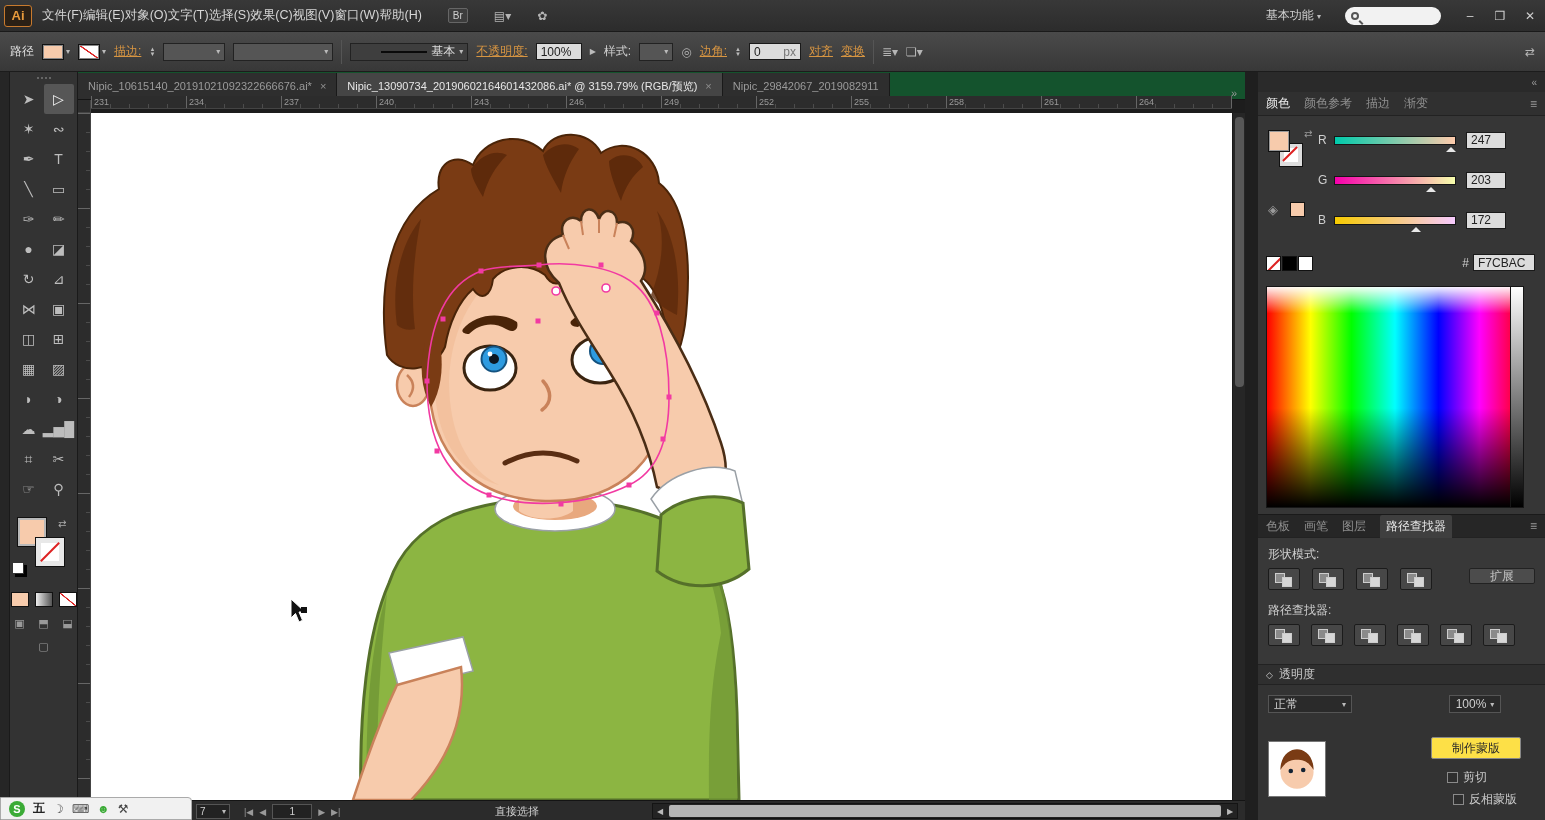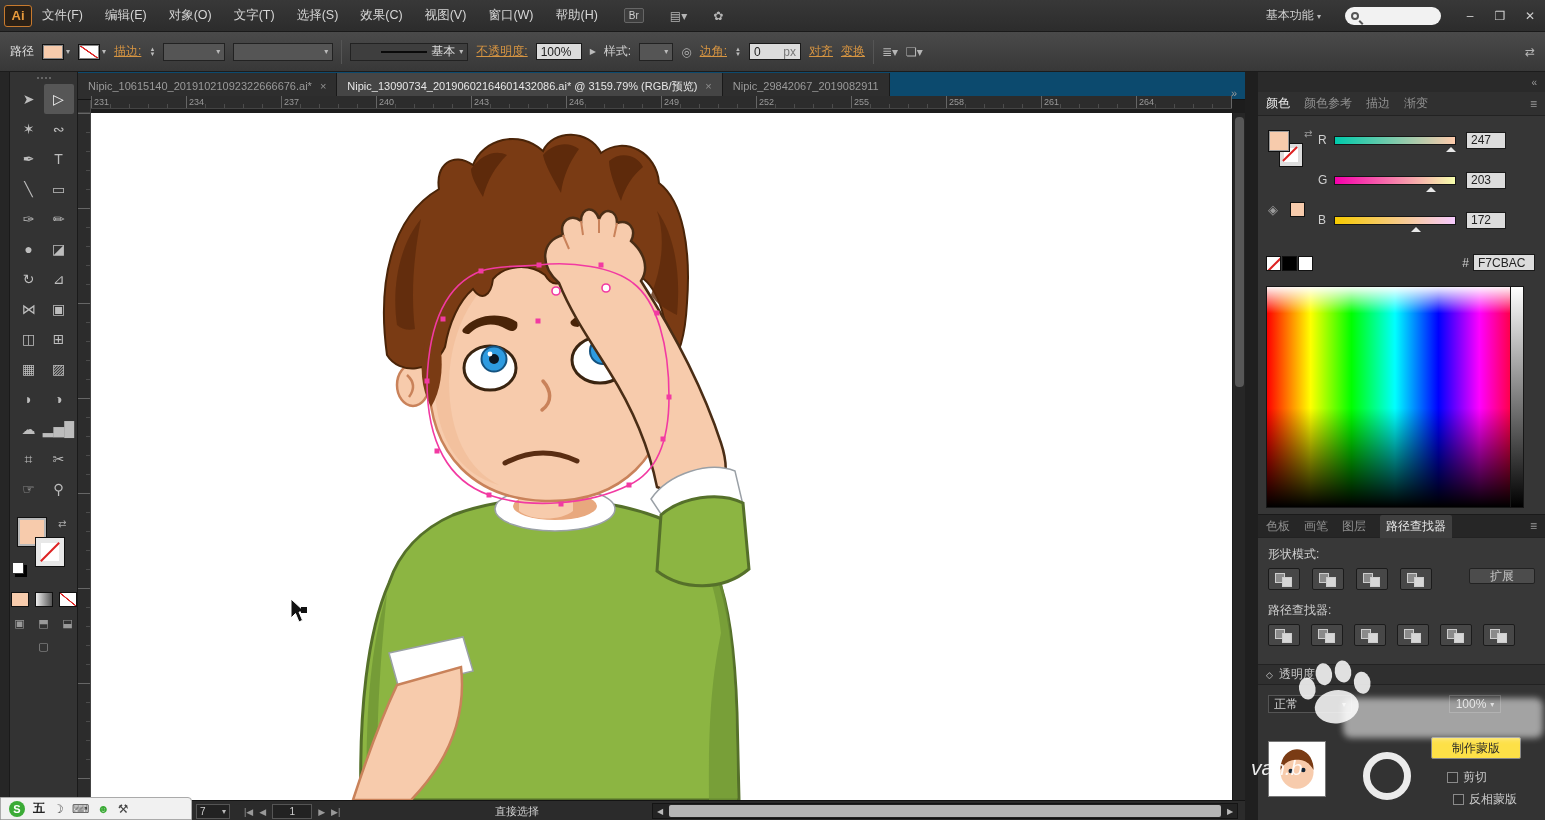--- a/index.html
+++ b/index.html
@@ -3,21 +3,21 @@
 <meta charset="utf-8">
 <style>
   html,body{margin:0;padding:0;background:#111;}
   *{box-sizing:border-box;font-family:"Liberation Sans","DejaVu Sans",sans-serif;}
   #stage{position:relative;width:1545px;height:820px;background:#1d1d1d;overflow:hidden;color:#c8c8c8;font-size:12px;user-select:none;}
   .abs{position:absolute;}
 
   
   #menubar{left:0;top:0;width:1545px;height:32px;background:linear-gradient(#383838,#2c2c2c);border-bottom:1px solid #1a1a1a;display:flex;align-items:center;}
   #appbadge{width:28px;height:22px;margin:0 10px 0 4px;border:1px solid #c87a2e;border-radius:3px;background:#2b2015;color:#e89a3c;font-weight:bold;font-size:13px;display:flex;align-items:center;justify-content:center;}
-  #menuitems{display:flex;gap:22px;color:#d6d6d6;font-size:12.5px;}
+  #menuitems{display:flex;color:#d6d6d6;font-size:12.5px;}
   #menuitems span{cursor:default;}
   .mb-ico{color:#b5b5b5;font-size:12px;margin-left:26px;}
   #br-badge{border:1px solid #666;background:#3d3d3d;border-radius:2px;padding:1px 4px;font-size:10px;color:#cfcfcf;}
   #workspace-switch{margin-left:auto;color:#d0d0d0;font-size:12px;}
   #searchbox{width:96px;height:18px;background:#f2f2f2;border-radius:9px;margin:0 14px 0 24px;display:flex;align-items:center;padding:0 6px;gap:4px;}
   .mag{width:8px;height:8px;border:2px solid #555;border-radius:50%;position:relative;flex:0 0 auto;}
   .mag::after{content:"";position:absolute;width:2px;height:5px;background:#555;left:7px;top:6px;transform:rotate(-45deg);}
   .winbtn{width:30px;height:22px;display:flex;align-items:center;justify-content:center;color:#cfcfcf;font-size:12px;}
 
   
@@ -44,21 +44,21 @@
   #fs-fill{position:absolute;left:8px;top:0;width:28px;height:28px;background:#F7CBAC;border:2px solid #b9b9b9;outline:1px solid #111;}
   #fs-stroke{position:absolute;left:26px;top:20px;width:28px;height:28px;background:#fff;border:5px solid #e8e8e8;outline:1px solid #111;}
   #fs-stroke::after{content:"";position:absolute;left:-4px;top:8px;width:26px;height:2px;background:#d22;transform:rotate(-45deg);}
   #fs-swap{position:absolute;left:48px;top:0;color:#aaa;font-size:10px;}
   #fs-default{position:absolute;left:2px;top:44px;width:12px;height:12px;background:#fff;border:1px solid #333;box-shadow:3px 3px 0 #000;}
   .minirow{display:flex;justify-content:center;gap:6px;margin-top:10px;}
   .minibtn{width:18px;height:15px;border:1px solid #111;}
   .mode-ico{color:#9a9a9a;font-size:11px;width:18px;text-align:center;}
 
   
-  #tabbar{left:78px;top:72px;width:1167px;height:28px;background:#0c4a6e;border-bottom:1px solid #151515;display:flex;align-items:flex-end;}
+  #tabbar{left:78px;top:72px;width:1167px;height:28px;background:#14532d;border-bottom:1px solid #151515;display:flex;align-items:flex-end;}
   .doctab{height:26px;display:flex;align-items:center;gap:8px;padding:0 10px;background:#2e2e2e;border-right:1px solid #191919;color:#9a9a9a;font-size:11px;white-space:nowrap;}
   .doctab.active{background:#454545;color:#e6e6e6;}
   .doctab .x{color:#8f8f8f;font-size:11px;}
   #tab-overflow{margin-left:auto;color:#9a9a9a;padding:0 8px;font-size:11px;}
   #rulercorner{left:78px;top:100px;width:13px;height:13px;background:#2c2c2c;border-right:1px solid #444;border-bottom:1px solid #444;}
   #hruler{left:91px;top:96px;width:1141px;height:13px;background:#2c2c2c;border-bottom:1px solid #444;overflow:hidden;
     background-image:repeating-linear-gradient(90deg,#666 0 1px,transparent 1px 95px),repeating-linear-gradient(90deg,#4c4c4c 0 1px,transparent 1px 19px);
     background-size:100% 13px,100% 5px;background-position:0 0,0 8px;background-repeat:no-repeat,repeat-x;display:flex;}
   #hruler span{display:block;width:95px;flex:0 0 95px;font-size:9px;color:#9a9a9a;padding:1px 0 0 3px;}
   #vruler{left:78px;top:113px;width:13px;height:687px;background:#2c2c2c;border-right:1px solid #444;
@@ -570,28 +570,14 @@
 
   <div id="imebar" class="abs">
     <span id="ime-logo">S</span>
     <span id="ime-mode">五</span>
     <span class="ime-ico">☽</span>
     <span class="ime-ico">⌨</span>
     <span class="ime-ico" style="color:#3bab36;">☻</span>
     <span class="ime-ico">⚒</span>
   </div>
 
-  <div id="watermark" class="abs">
-    <svg id="wm-paw" viewBox="0 0 100 100">
-      <g fill="#ffffff">
-        <ellipse cx="50" cy="64" rx="24" ry="18"></ellipse>
-        <ellipse cx="21" cy="40" rx="9" ry="12"></ellipse>
-        <ellipse cx="41" cy="27" rx="9" ry="12"></ellipse>
-        <ellipse cx="62" cy="27" rx="9" ry="12"></ellipse>
-        <ellipse cx="81" cy="42" rx="9" ry="12"></ellipse>
-      </g>
-    </svg>
-    <span id="wm-blur"></span>
-    <span id="wm-ring"></span>
-    <span id="wm-text">van.b</span>
-  </div>
 
 </div>
 
 </body></html>

